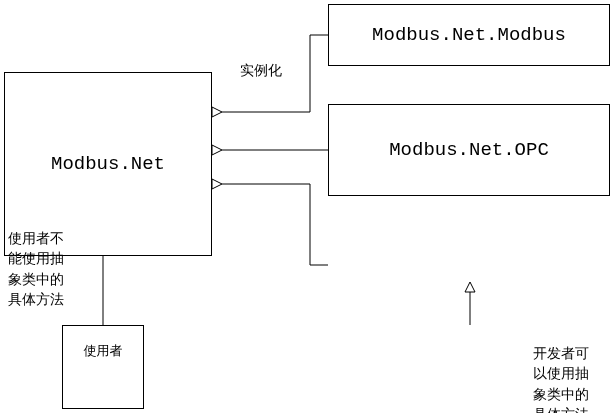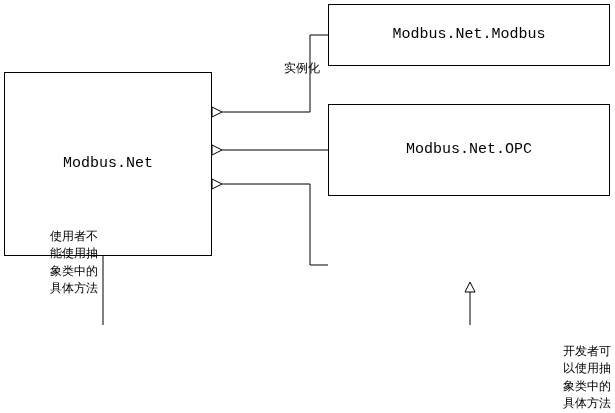--- a/index.html
+++ b/index.html
@@ -25,33 +25,33 @@
     justify-content: center;
     text-align: center;
     color: #000000;
   }
   .box-label {
     display: block;
     line-height: 1.2;
   }
   .mono {
     font-family: "Liberation Mono", monospace;
-    font-size: 15px;
+    font-size: 19px;
   }
   .cjk {
     font-family: "Liberation Sans", sans-serif;
     font-size: 13px;
   }
   .note {
     position: absolute;
     color: #000000;
     font-family: "Liberation Sans", sans-serif;
-    font-size: 12px;
+    font-size: 14px;
     line-height: 1.45;
-    text-align: right;
+    text-align: left;
     white-space: pre-line;
   }
   svg.wires {
     position: absolute;
     left: 0;
     top: 0;
     width: 615px;
     height: 413px;
     pointer-events: none;
   }
@@ -95,20 +95,23 @@
 
   <div class="box" style="left:328px; top:4px; width:282px; height:62px;">
     <span class="box-label mono">Modbus.Net.Modbus</span>
   </div>
 
   <div class="box" style="left:328px; top:104px; width:282px; height:92px;">
     <span class="box-label mono">Modbus.Net.OPC</span>
   </div>
 
 
+  <div class="box" style="left:62px; top:325px; width:82px; height:84px;">
+    <span class="box-label cjk" style="position:relative; top:-16px;">使用者</span>
+  </div>
 
 
   <div class="note" style="left:240px; top:60px; width:80px;">实例化</div>
 
   <div class="note" style="left:8px; top:228px; width:90px;">使用者不
 能使用抽
 象类中的
 具体方法</div>
 
 

